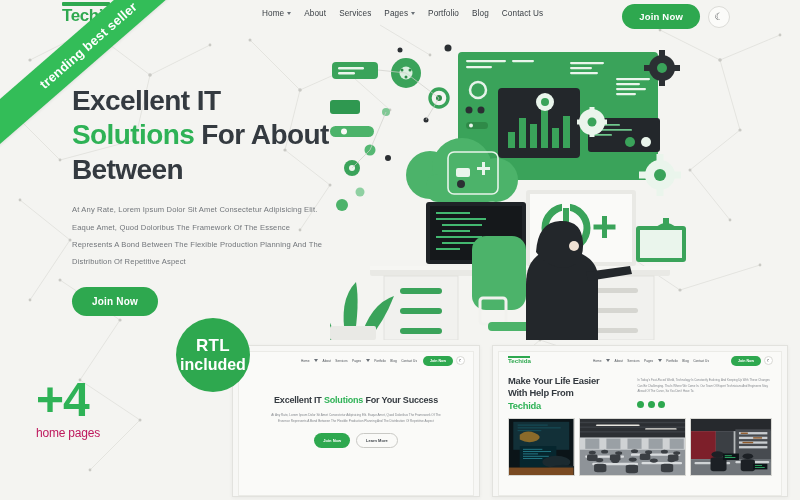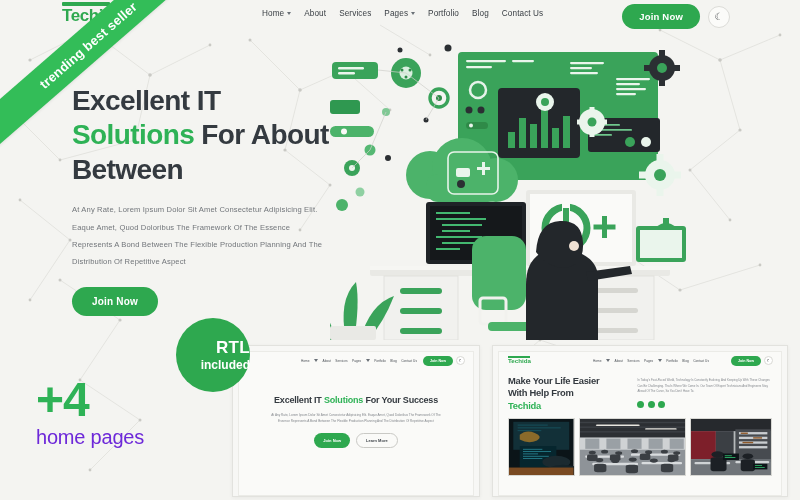--- a/index.html
+++ b/index.html
@@ -54,30 +54,30 @@
     margin-top: 16px; background: #2ea84f; color: #fff; border: none; border-radius: 20px;
     padding: 9px 20px; font-size: 10px; font-weight: 700; cursor: pointer; letter-spacing: .2px;
   }
 
   
   .illus { position: absolute; left: 330px; top: 40px; width: 360px; height: 300px; z-index: 3; }
 
   
   .plus4 { position: absolute; left: 36px; top: 378px; z-index: 6; }
   .plus4 .num { font-size: 48px; font-weight: 700; color: #2eb256; line-height: .92; letter-spacing: -1px; }
-  .plus4 .lbl { font-size: 20px; color: #6d28d9; margin-top: 4px; letter-spacing: -0.2px; }
+  .plus4 .lbl { font-size: 12px; color: #be185d; margin-top: 4px; letter-spacing: -0.2px; }
 
   
   .rtl-badge {
     position: absolute; left: 176px; top: 318px; width: 74px; height: 74px;
     border-radius: 50%; background: #2ea84f; color: #fff; z-index: 15;
-    display: flex; flex-direction: column; align-items: flex-end; justify-content: center;
+    display: flex; flex-direction: column; align-items: center; justify-content: center;
   }
   .rtl-badge .t1 { font-size: 17px; font-weight: 700; line-height: 1; letter-spacing: .3px; }
-  .rtl-badge .t2 { font-size: 12px; font-weight: 700; line-height: 1; margin-top: 3px; }
+  .rtl-badge .t2 { font-size: 16px; font-weight: 700; line-height: 1; margin-top: 3px; }
 
   
   .preview {
     position: absolute; bottom: 3px; background: #f7f7f5;
     border: 1px solid #e2e2de; overflow: hidden; z-index: 8;
     box-shadow: 0 1px 4px rgba(0,0,0,.05);
   }
   .preview.left  { left: 232px; width: 248px; height: 152px; }
   .preview.right { left: 492px; width: 296px; height: 152px; }
   .pv-inner { position: absolute; inset: 5px 5px 0 5px; background: #fafaf8; border: 1px solid #ebebe7; overflow: hidden; }

